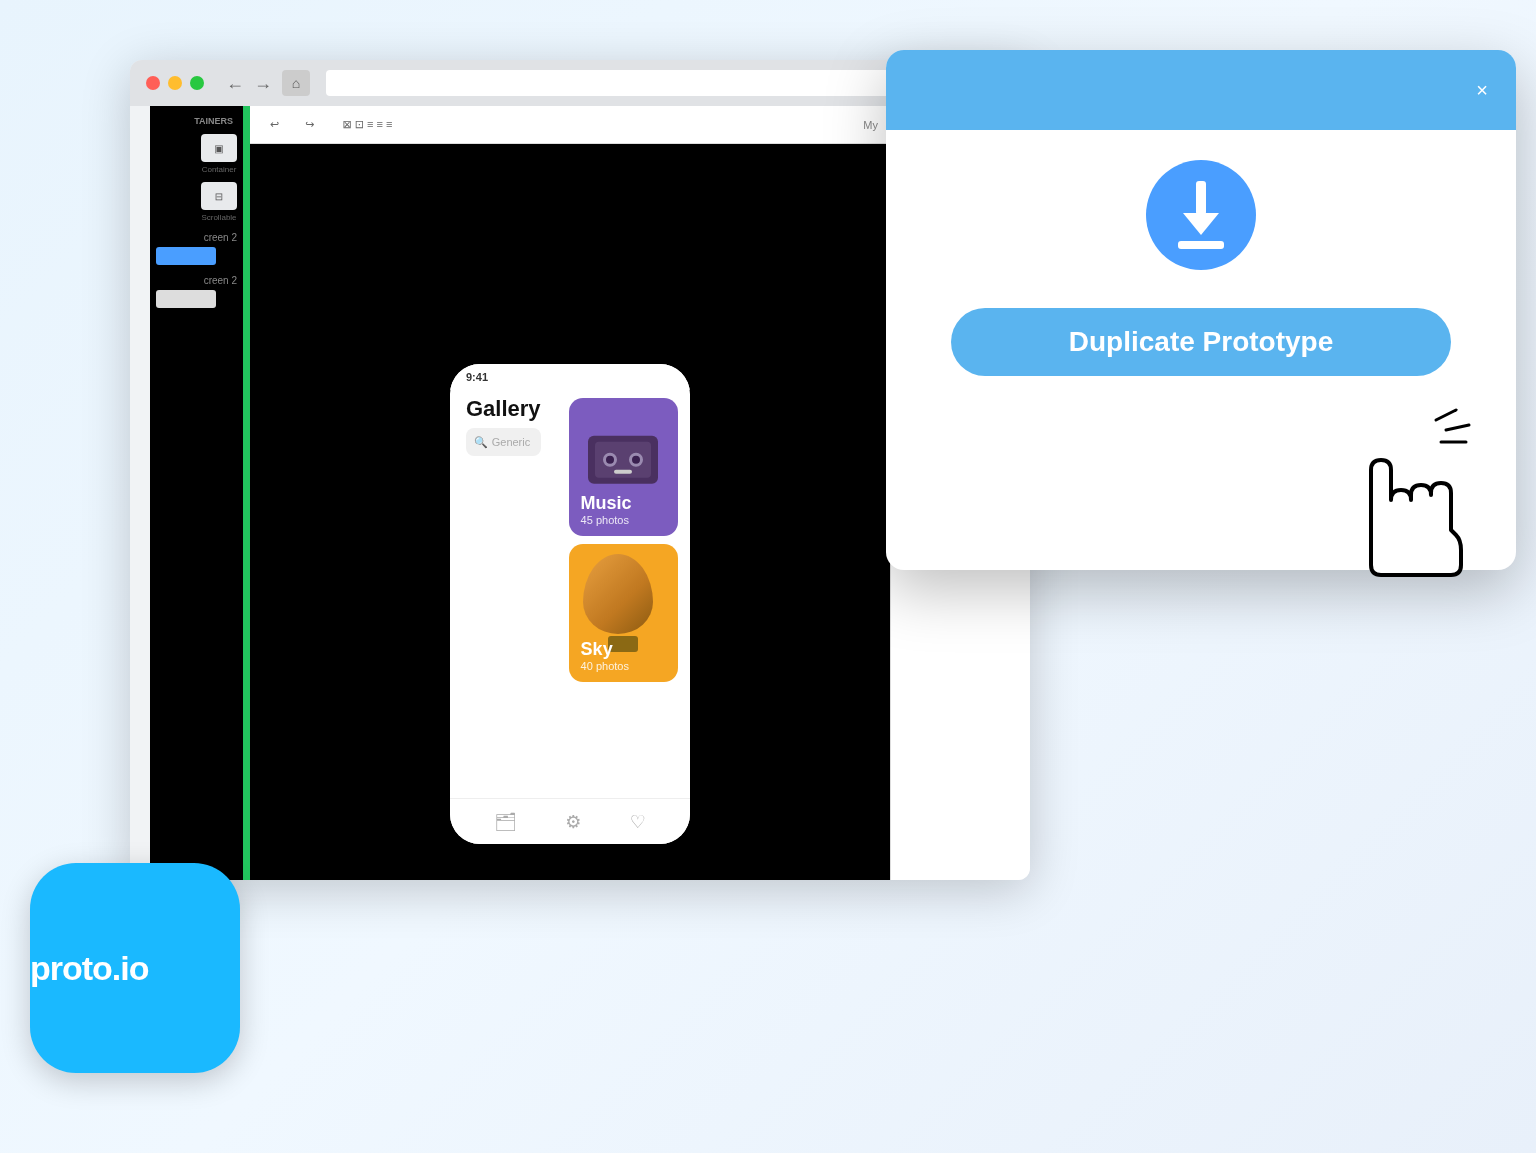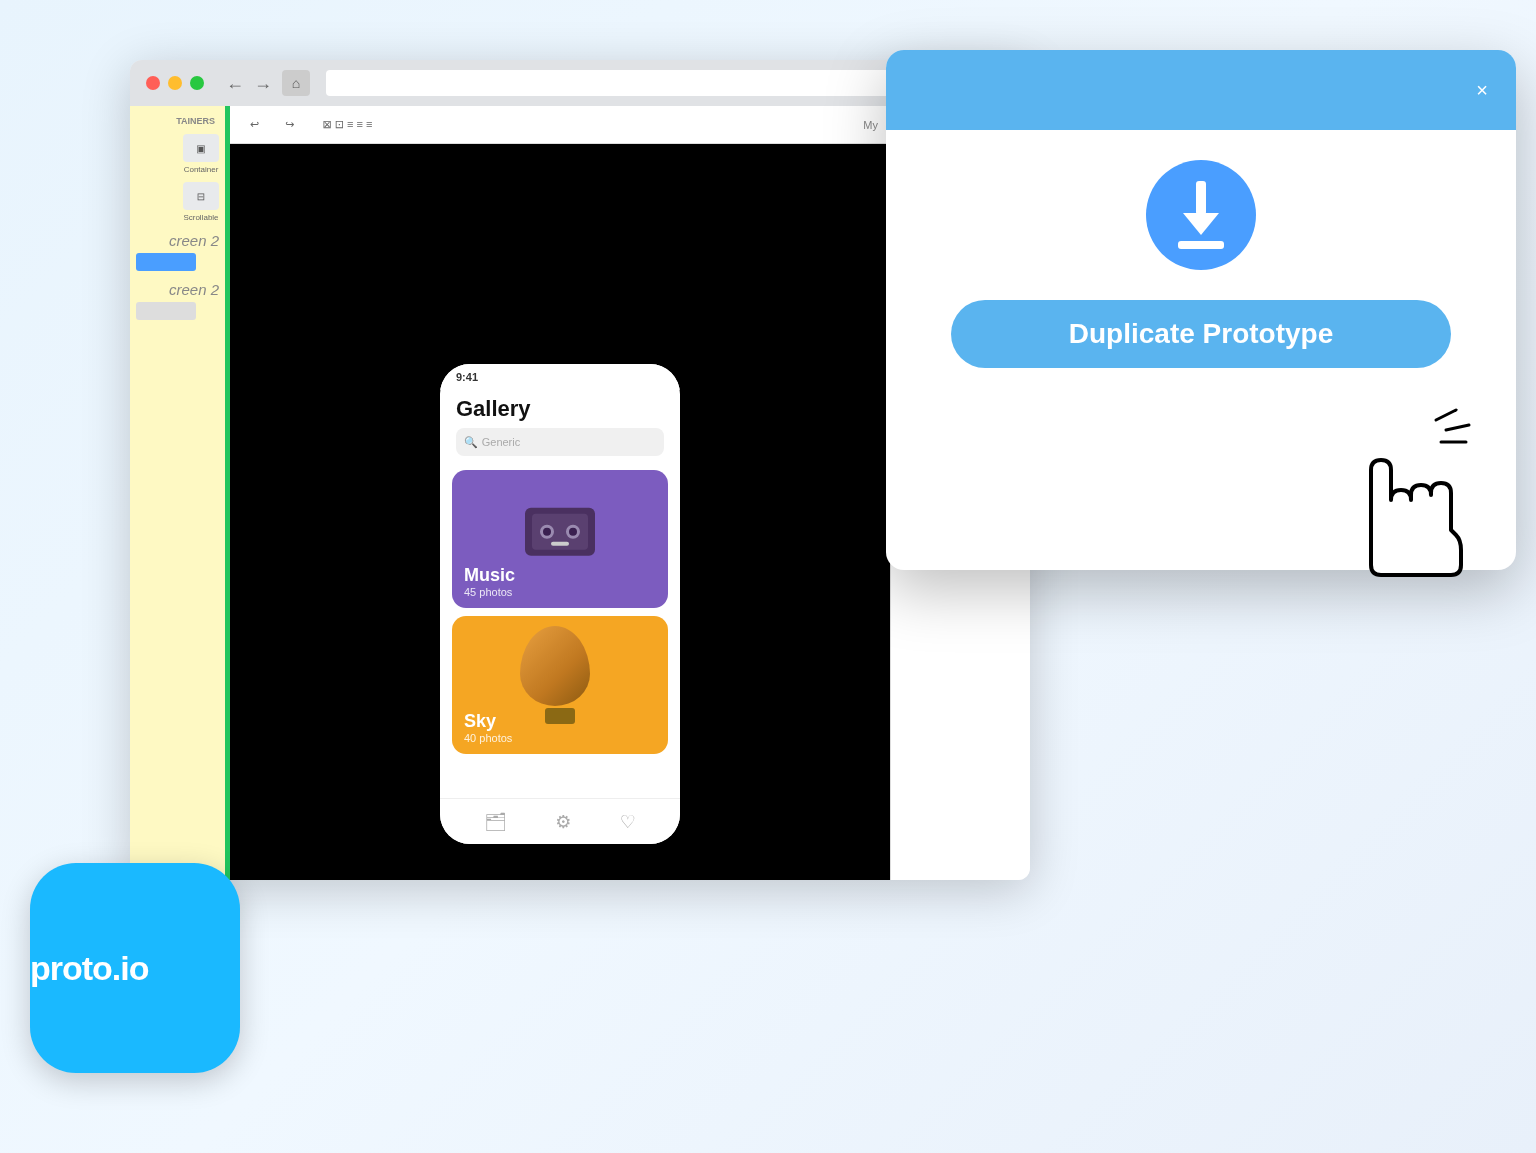--- a/index.html
+++ b/index.html
@@ -95,23 +95,24 @@
     }
 
     
     .editor-area {
       display: flex;
       height: calc(100% - 46px);
     }
 
     .editor-sidebar {
       width: 100px;
-      background: #fef9c3;
-      border-right: 5px solid #22c55e;
+      background: #000000;
+      border-right: 7px solid #22c55e;
       padding: 10px 6px;
+      margin-left: 20px;
     }
 
     .sidebar-section-title {
       font-size: 9px;
       color: #888;
       font-weight: 600;
       text-align: right;
       padding-right: 4px;
       margin-bottom: 8px;
     }
@@ -139,26 +140,25 @@
       justify-content: center;
       font-size: 10px;
       color: #555;
     }
     .widget-label {
       font-size: 8px;
       color: #666;
     }
 
     .side-screen-label {
-      font-size: 15px;
+      font-size: 10px;
       color: #888;
       text-align: right;
       margin-top: 10px;
       margin-bottom: 4px;
-      font-style: italic;
     }
 
     .screen-thumb {
       width: 60px;
       height: 18px;
       background: #ddd;
       border-radius: 3px;
       margin-bottom: 4px;
     }
 
@@ -228,21 +228,20 @@
     .phone-time {
       font-size: 11px;
       font-weight: 700;
       color: #333;
     }
 
     .phone-content {
       flex: 1;
       overflow: hidden;
       display: flex;
-      flex-direction: column;
     }
 
     .gallery-header {
       padding: 6px 16px 6px;
     }
     .gallery-title {
       font-size: 22px;
       font-weight: 800;
       color: #111;
       margin-bottom: 6px;
@@ -492,21 +491,21 @@
       color: white;
       font-size: 20px;
       font-weight: 300;
     }
 
     .dialog-body {
       display: flex;
       flex-direction: column;
       align-items: center;
       padding: 30px 40px 40px;
-      gap: 30px;
+      gap: 38px;
     }
 
     .download-circle {
       width: 110px;
       height: 110px;
       border-radius: 50%;
       background: #4a9eff;
       display: flex;
       align-items: center;
       justify-content: center;

